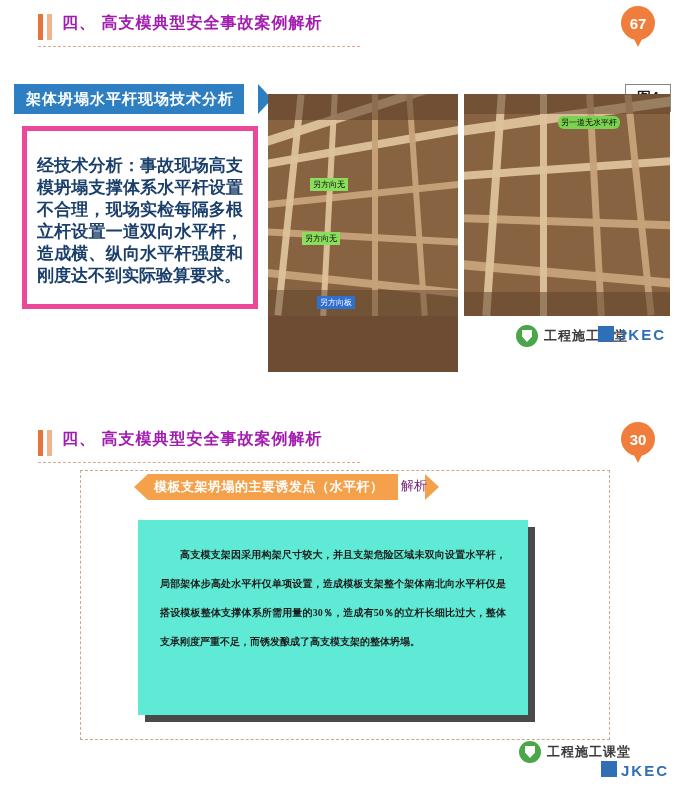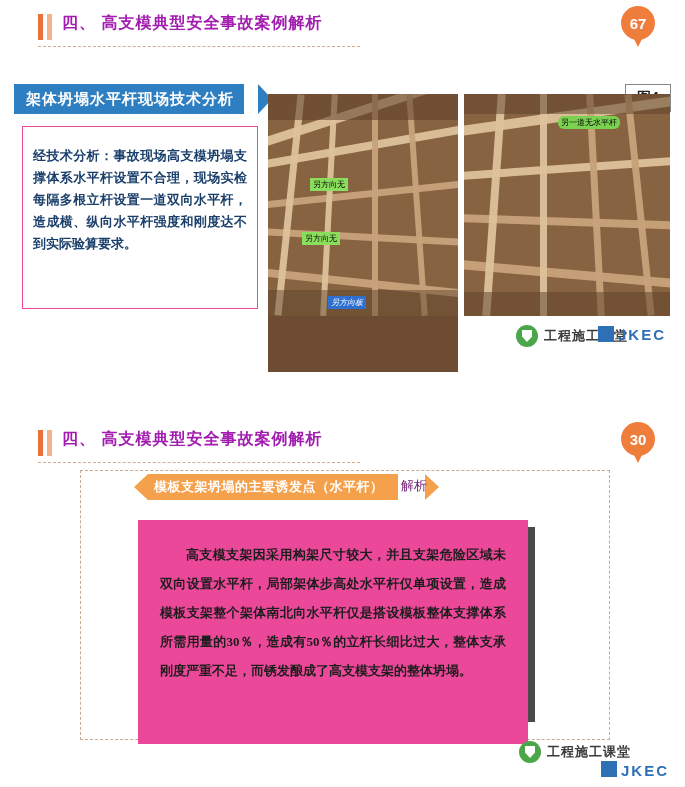--- a/index.html
+++ b/index.html
@@ -137,24 +137,24 @@
     align-items: center;
     justify-content: center;
   }
 
   .text-box {
     position: absolute;
     left: 22px;
     top: 126px;
     width: 236px;
     height: 183px;
-    border: 1px solid #ec4899;
+    border: 5px solid #ec4899;
     box-sizing: border-box;
-    padding: 18px 10px 8px 10px;
-    font-size: 13px;
+    padding: 24px 10px 8px 10px;
+    font-size: 17px;
     line-height: 22px;
     color: #1b3f6b;
     font-family: "Liberation Serif", serif;
     font-weight: bold;
   }
   .text-box p { margin: 0; text-align: justify; }
   .text-box .bullet { color: #c0392b; margin-right: 2px; }
 
   
   .photo {
@@ -291,27 +291,27 @@
     top: 527px;
     width: 390px;
     height: 195px;
     background: #4a4a4a;
   }
   .body-box {
     position: absolute;
     left: 138px;
     top: 520px;
     width: 390px;
-    height: 224px;
-    background: #ec4899;
+    height: 195px;
+    background: #5eead4;
     box-sizing: border-box;
     padding: 20px 22px;
     color: #1d1d1d;
     font-family: "Liberation Serif", serif;
-    font-size: 13px;
+    font-size: 10px;
     line-height: 29px;
     font-weight: bold;
     text-align: justify;
   }
   .body-box p { margin: 0; text-indent: 2em; }
 
   .divider {
     position: absolute;
     left: 0;
     top: 380px;
@@ -357,21 +357,21 @@
       <div class="beam" style="left:-10px;top:140px;width:230px;height:7px;transform:rotate(3deg);"></div>
       <div class="beam" style="left:-10px;top:186px;width:230px;height:8px;transform:rotate(6deg);"></div>
       <div class="beam light" style="left:18px;top:0;width:7px;height:222px;transform:rotate(6deg);"></div>
       <div class="beam light" style="left:58px;top:0;width:6px;height:222px;transform:rotate(3deg);"></div>
       <div class="beam" style="left:104px;top:0;width:6px;height:222px;"></div>
       <div class="beam" style="left:146px;top:0;width:6px;height:222px;transform:rotate(-4deg);"></div>
       <div class="beam shadow" style="left:0;top:0;width:190px;height:26px;opacity:.55;"></div>
       <div class="beam shadow" style="left:0;top:196px;width:190px;height:26px;opacity:.45;"></div>
       <div class="tag green2" style="left:42px;top:84px;">另方向无</div>
       <div class="tag green2" style="left:34px;top:138px;">另方向无</div>
-      <div class="tag blue" style="left:60px;top:202px;font-style:italic;">另方向板</div>
+      <div class="tag blue" style="left:49px;top:202px;">另方向板</div>
     </div>
 
     <div class="photo photo2">
       <div class="beam dark" style="left:0;top:0;width:206px;height:222px;"></div>
       <div class="beam light" style="left:-10px;top:16px;width:240px;height:10px;transform:rotate(-8deg);"></div>
       <div class="beam light" style="left:-10px;top:70px;width:240px;height:8px;transform:rotate(-4deg);"></div>
       <div class="beam" style="left:-10px;top:124px;width:240px;height:8px;transform:rotate(2deg);"></div>
       <div class="beam" style="left:-10px;top:176px;width:240px;height:9px;transform:rotate(5deg);"></div>
       <div class="beam light" style="left:26px;top:0;width:8px;height:222px;transform:rotate(4deg);"></div>
       <div class="beam light" style="left:76px;top:0;width:7px;height:222px;"></div>

